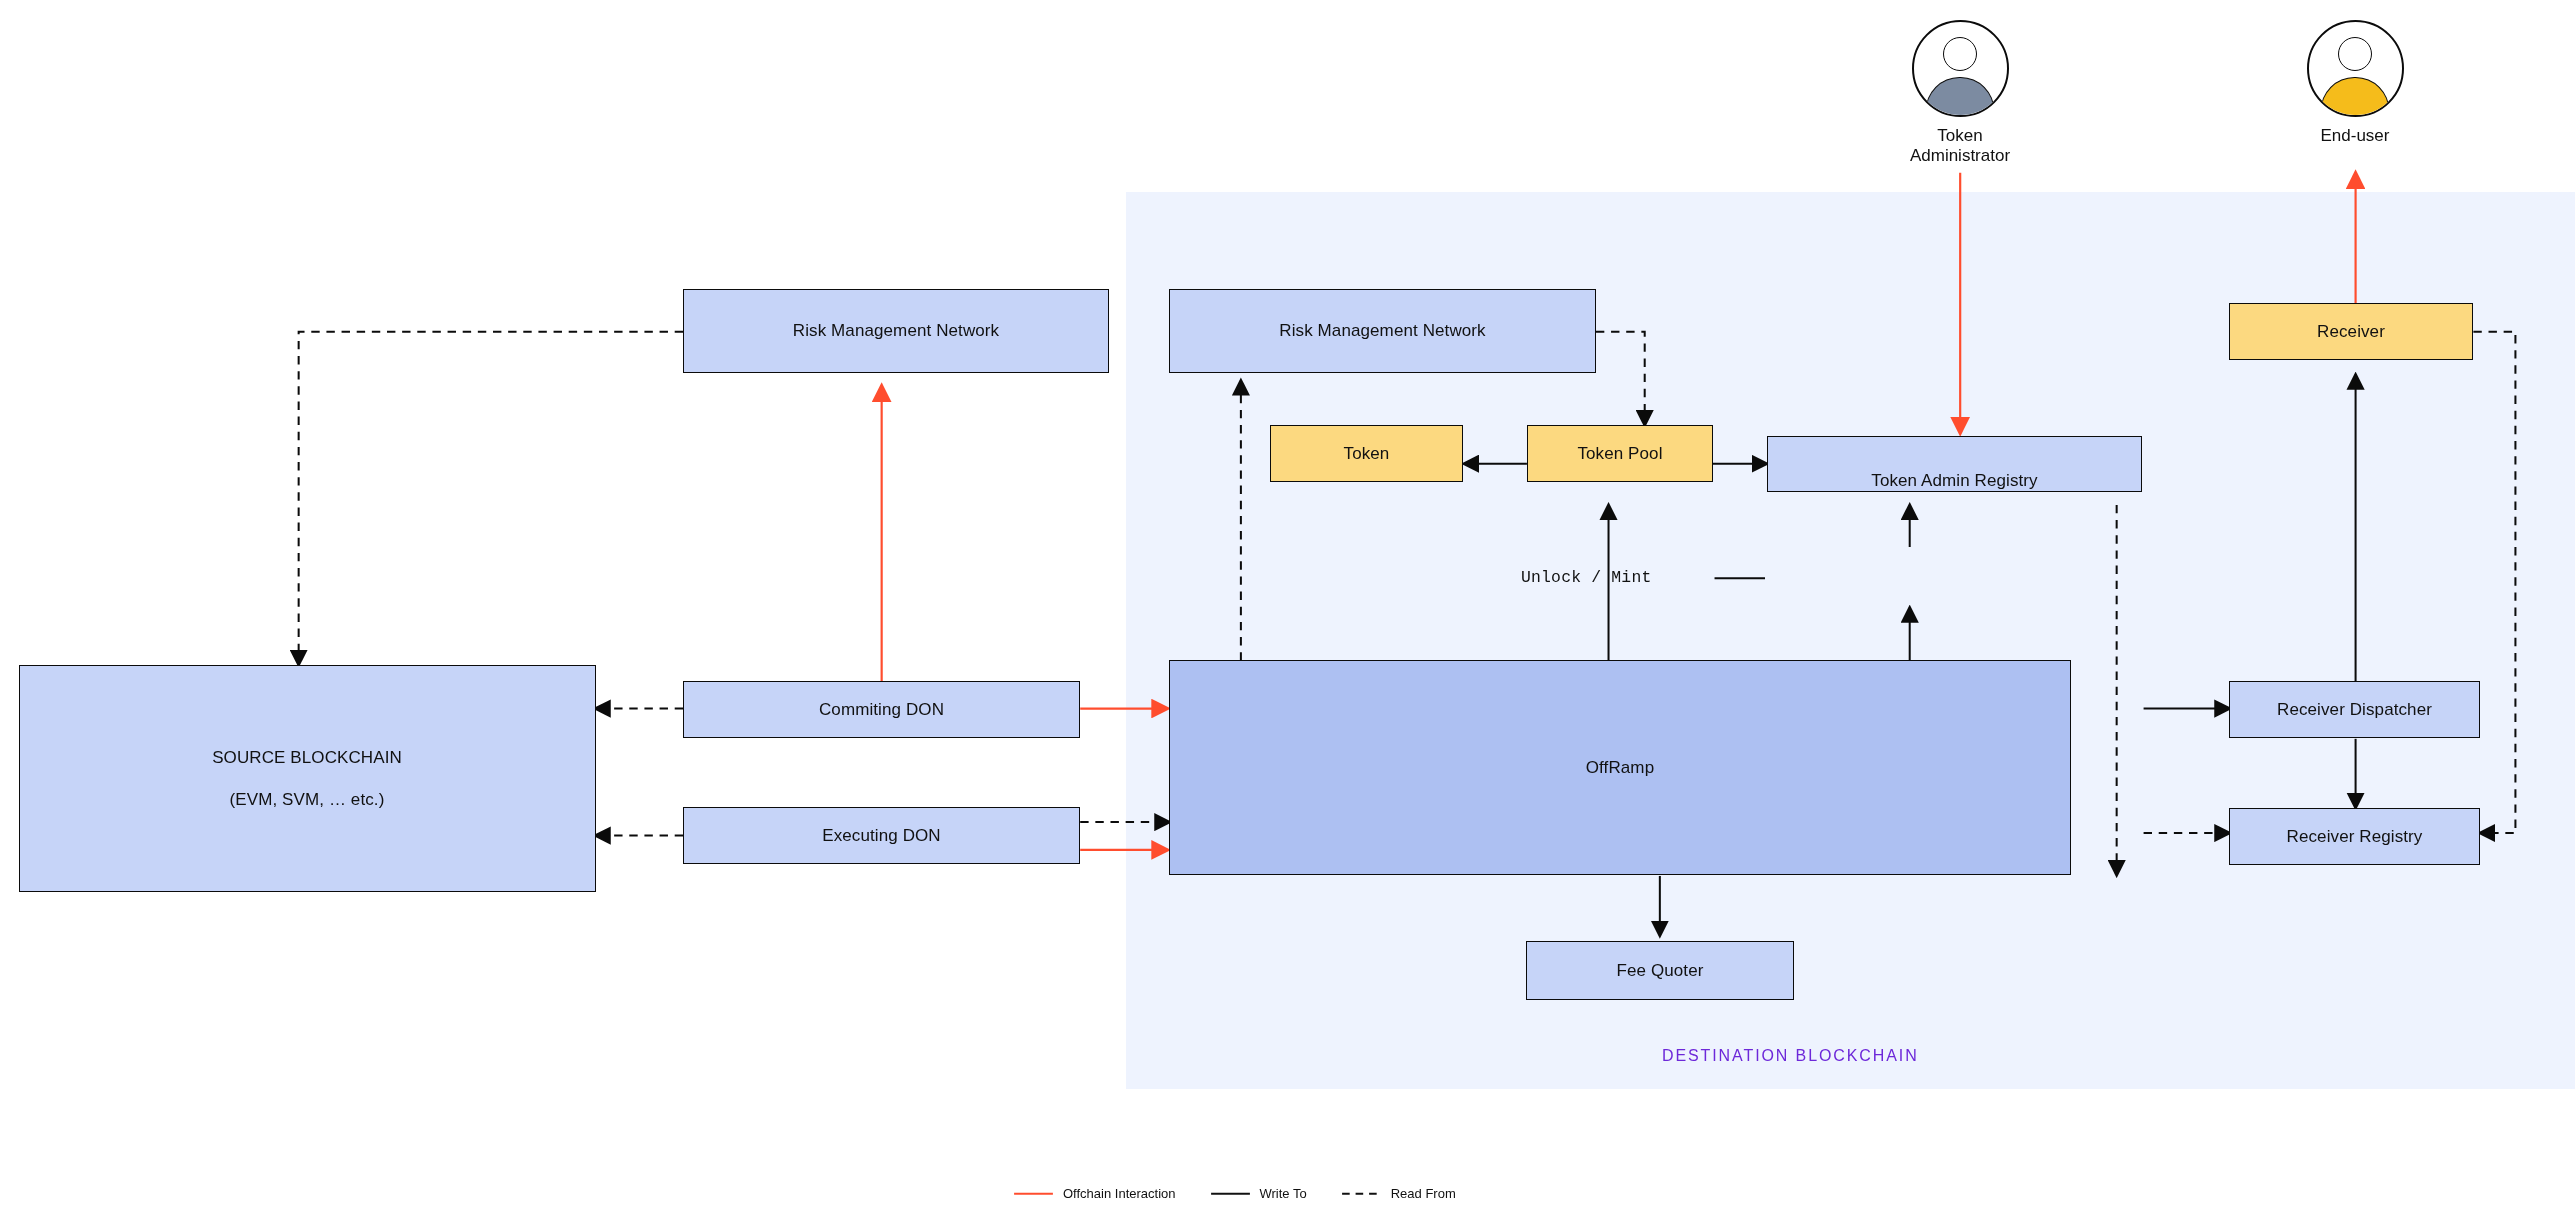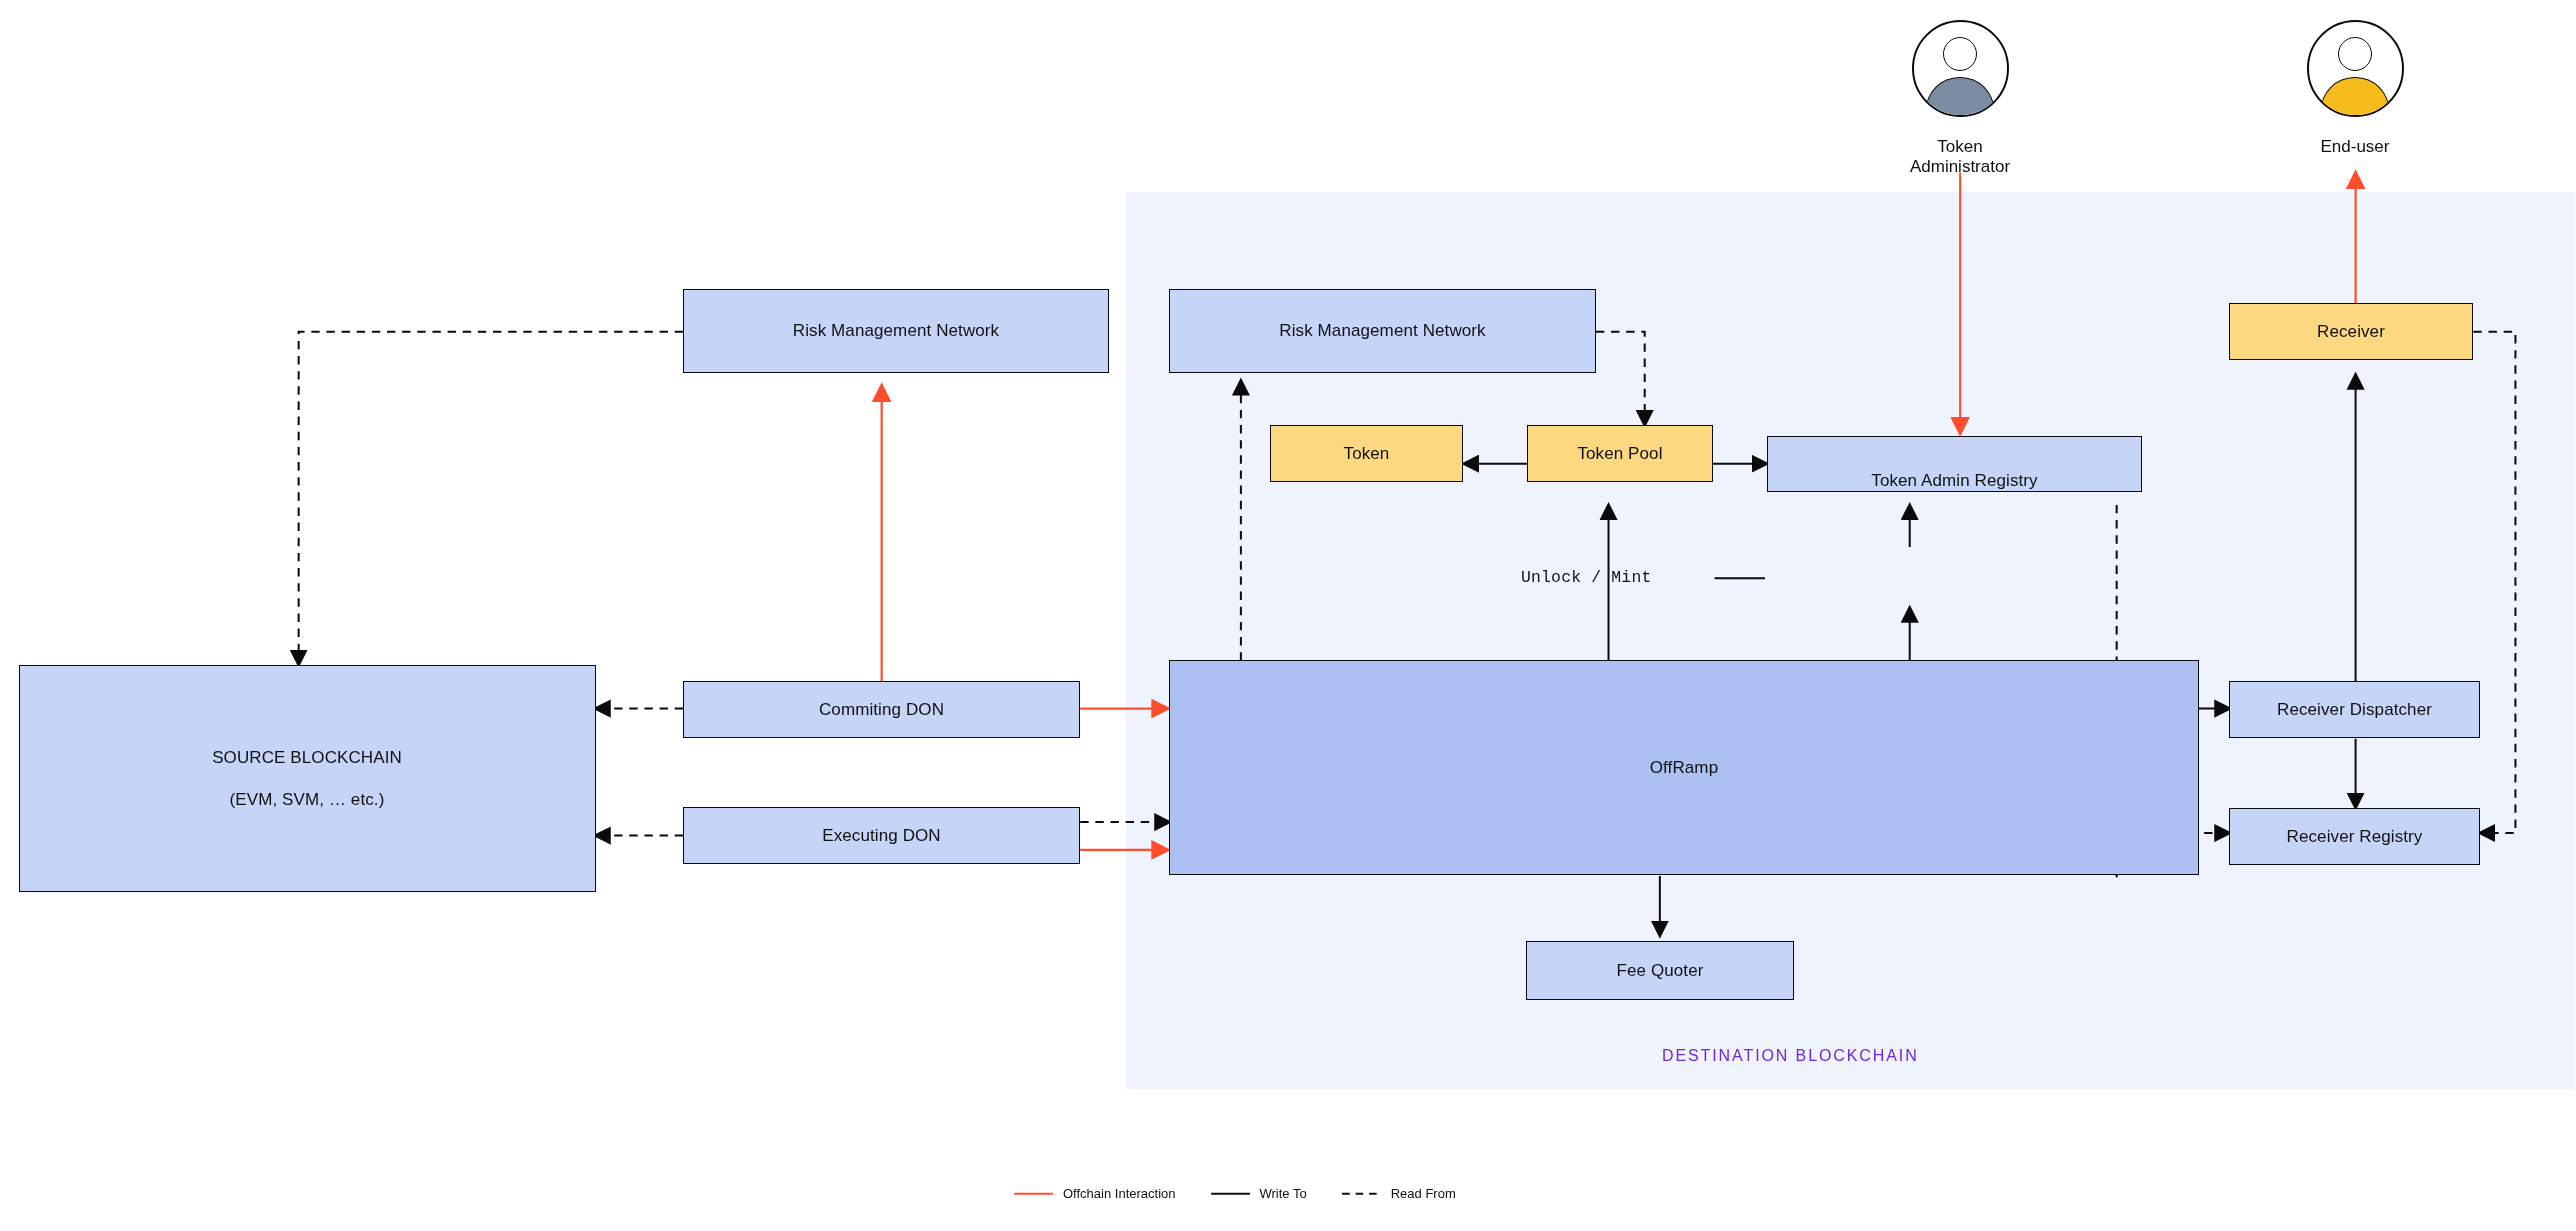--- a/index.html
+++ b/index.html
@@ -98,21 +98,21 @@
     width: 67px;
     height: 40px;
     border-radius: 34px 34px 0 0;
     left: 50%;
     transform: translateX(-50%);
     bottom: -3.4px;
     border: 1.9px solid #0b0b0b;
     border-bottom: none;
   }
   .actor-caption {
-    margin-top: 20px;
+    margin-top: 9px;
     font-size: 17px;
     color: #111111;
   }
   svg.edges {
     position: absolute;
     left: 0;
     top: 0;
     width: 2576px;
     height: 1232px;
     pointer-events: none;
@@ -243,21 +243,21 @@
 
   <div class="node yellow stacked" style="left:1527px; top:425px; width:186px; height:57px; background:#fcd980;">
     <span>Token Pool</span>
   </div>
 
   <div class="node blue" style="left:1767px; top:436px; width:375px; height:56px;align-items:flex-end;">
     <span>Token Admin Registry</span>
   </div>
 
 
-  <div class="node blue-dark" style="left:1169px; top:660px; width:1030px; height:215px;">
+  <div class="node blue-dark" style="left:1169px; top:660px; width:902px; height:215px;">
     <span>OffRamp</span>
   </div>
 
   <div class="node blue" style="left:1526px; top:941px; width:268px; height:59px;">
     <span>Fee Quoter</span>
   </div>
 
   <div class="node yellow" style="left:2229px; top:303px; width:244px; height:57px;">
     <span>Receiver</span>
   </div>

